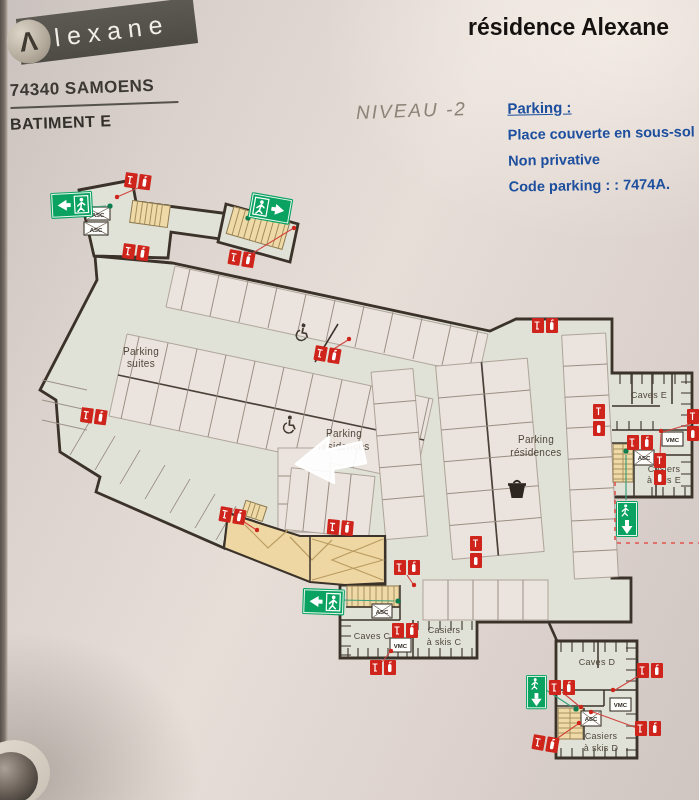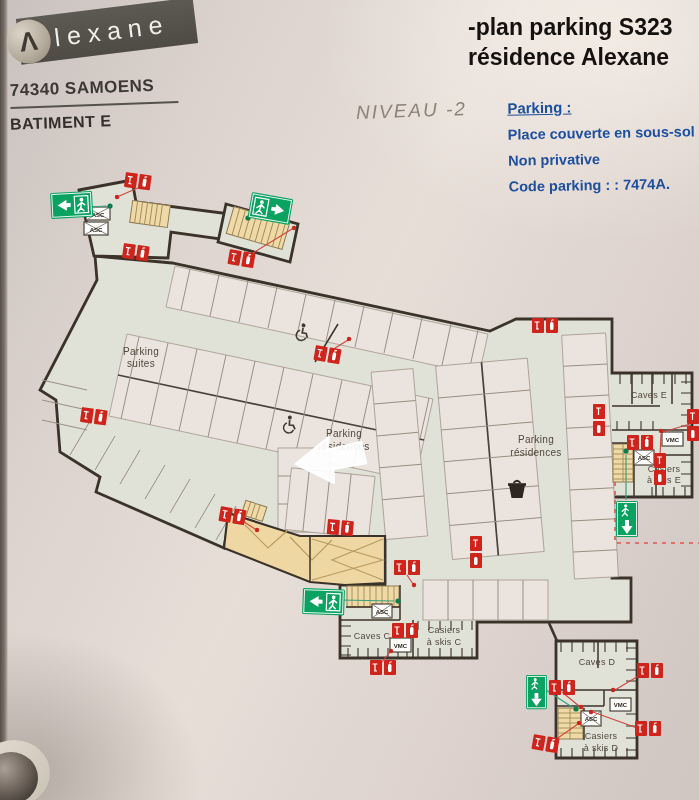--- a/index.html
+++ b/index.html
@@ -76,21 +76,20 @@
     <div class="circle">
       <span>Λ</span>
     </div>
   </div>
   <div id="address">
     <span>74340 SAMOENS</span>
     <div class="rule"></div>
   </div>
   <div id="building">BATIMENT E</div>
   <div id="title">
-    <div>-plan parking S323</div>
     <div>résidence Alexane</div>
   </div>
   <div id="level">NIVEAU -2</div>
   <div id="note">
     <div class="hd">Parking :</div>
     <div>Place couverte en sous-sol</div>
     <div>Non privative</div>
     <div>Code parking : : 7474A.</div>
   </div>
 

